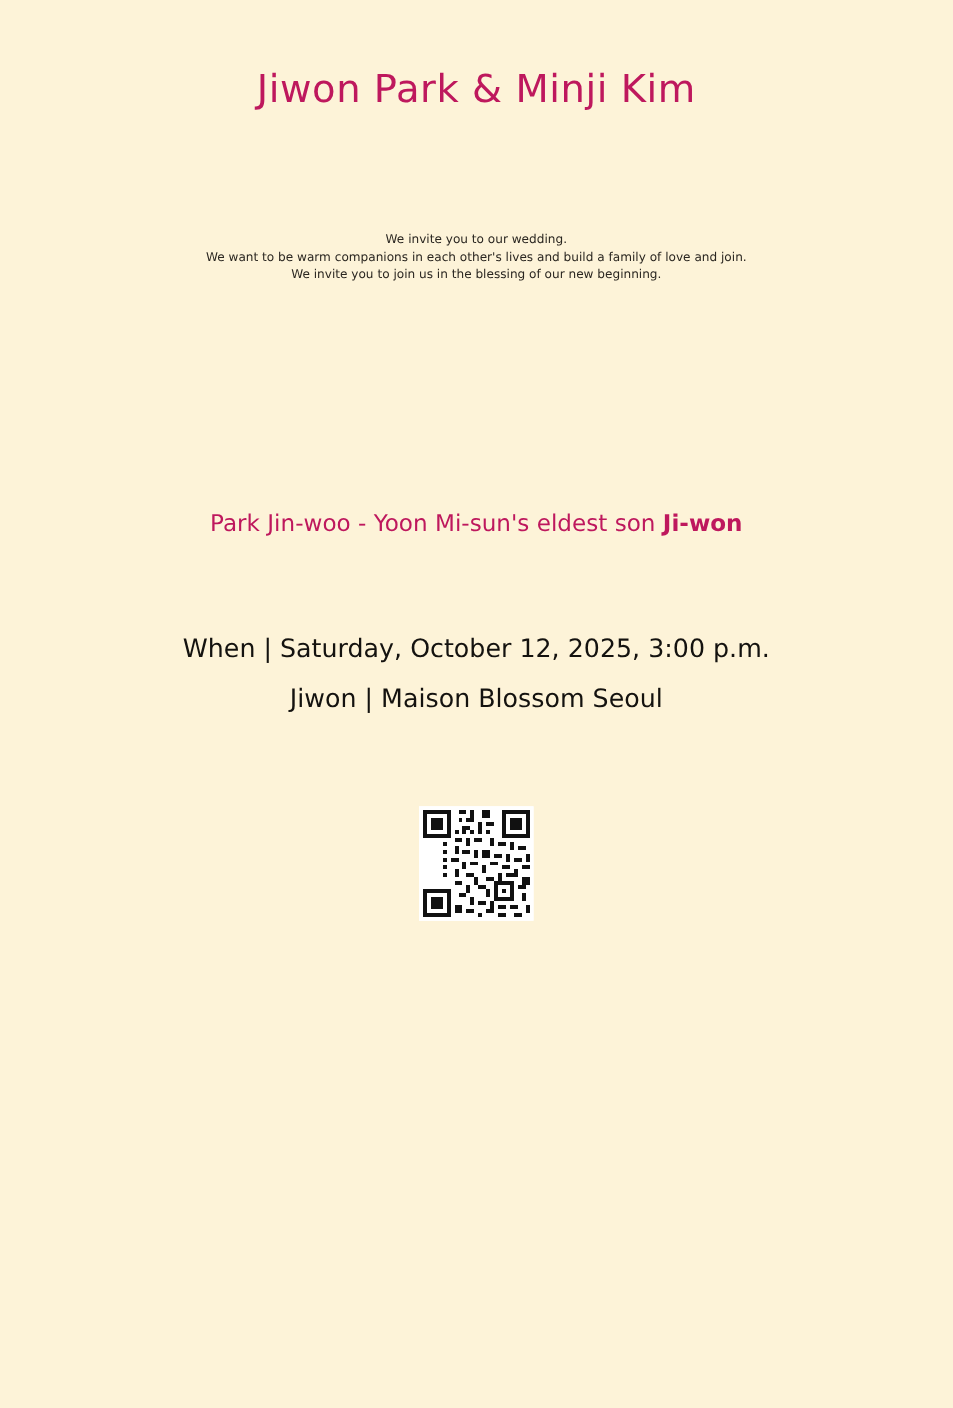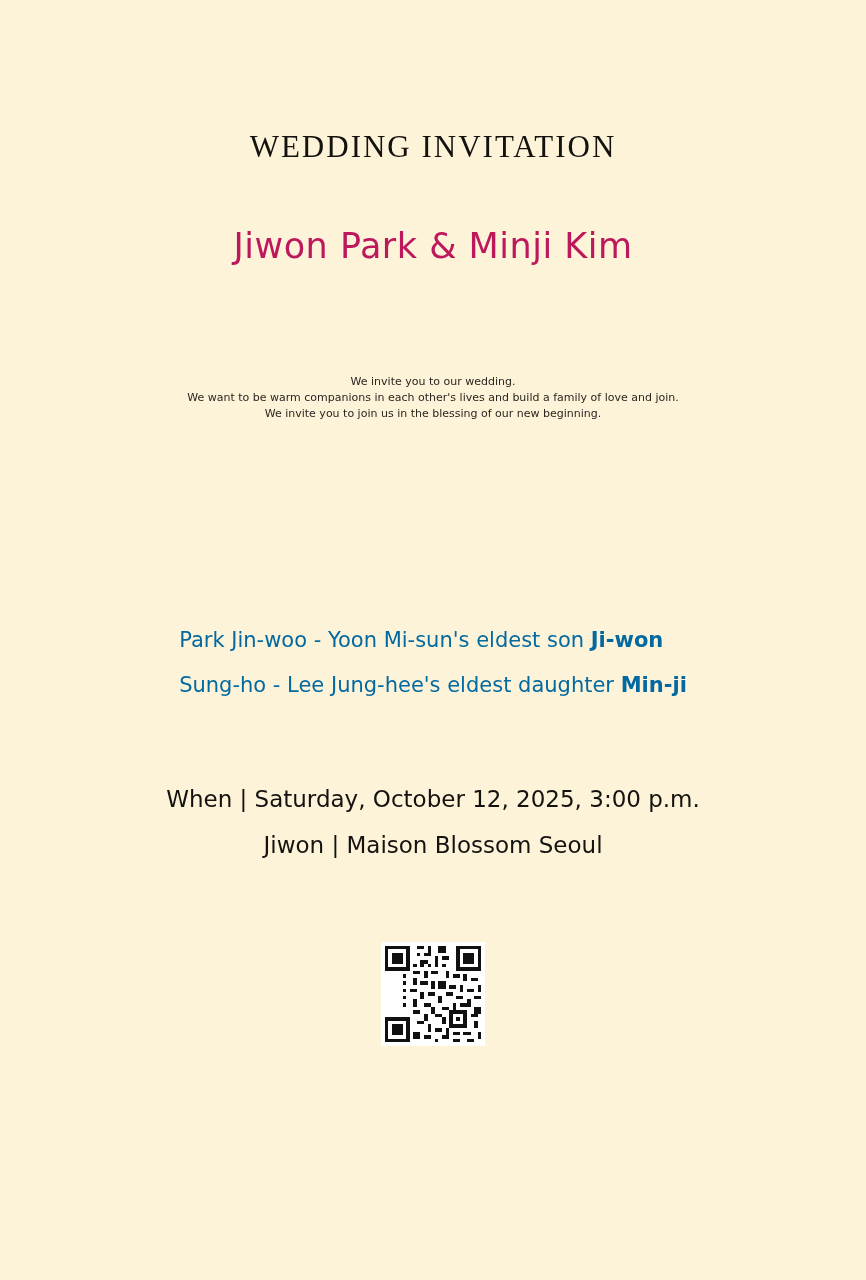--- a/index.html
+++ b/index.html
@@ -49,22 +49,23 @@
     color: #2a2620;
     width: 720px;
   }
   .message-line {
     display: block;
   }
   .message-line.spaced {
   }
   .parents-block {
     margin-top: 208px;
+    text-align: center;
     font-size: 21px;
-    color: #0369a1;
+    color: #be185d;
     line-height: 1.0;
   }
   .parents-line {
     display: block;
     margin-bottom: 24px;
     white-space: nowrap;
   }
   .parents-line .child-name {
     font-weight: 700;
   }
@@ -96,33 +97,31 @@
     height: 104px;
     background: #ffffff;
     display: block;
   }
 </style>
 </head>
 <body>
 
 <div class="page">
 
-  <div class="header-title">WEDDING INVITATION</div>
 
   <div class="couple-names">Jiwon Park &amp; Minji Kim</div>
 
   <div class="message-block">
     <span class="message-line">We invite you to our wedding.</span>
     <span class="message-line">We want to be warm companions in each other's lives and build a family of love and join.</span>
     <span class="message-line spaced">We invite you to join us in the blessing of our new beginning.</span>
   </div>
 
   <div class="parents-block">
     <span class="parents-line"><span>Park Jin-woo - Yoon Mi-sun's eldest son </span><span class="child-name">Ji-won</span></span>
-    <span class="parents-line"><span>Sung-ho - Lee Jung-hee's eldest daughter </span><span class="child-name">Min-ji</span></span>
   </div>
 
   <div class="details-block">
     <span class="details-line"><span class="label">When | </span><span>Saturday, October 12, 2025, 3:00 p.m.</span></span>
     <span class="details-line"><span class="label">Jiwon | </span><span>Maison Blossom Seoul</span></span>
   </div>
 
   <div class="qr-wrap">
     <svg class="qr" viewBox="0 0 29 29" shape-rendering="crispEdges">
       <rect x="0" y="0" width="29" height="29" fill="#ffffff"></rect>

